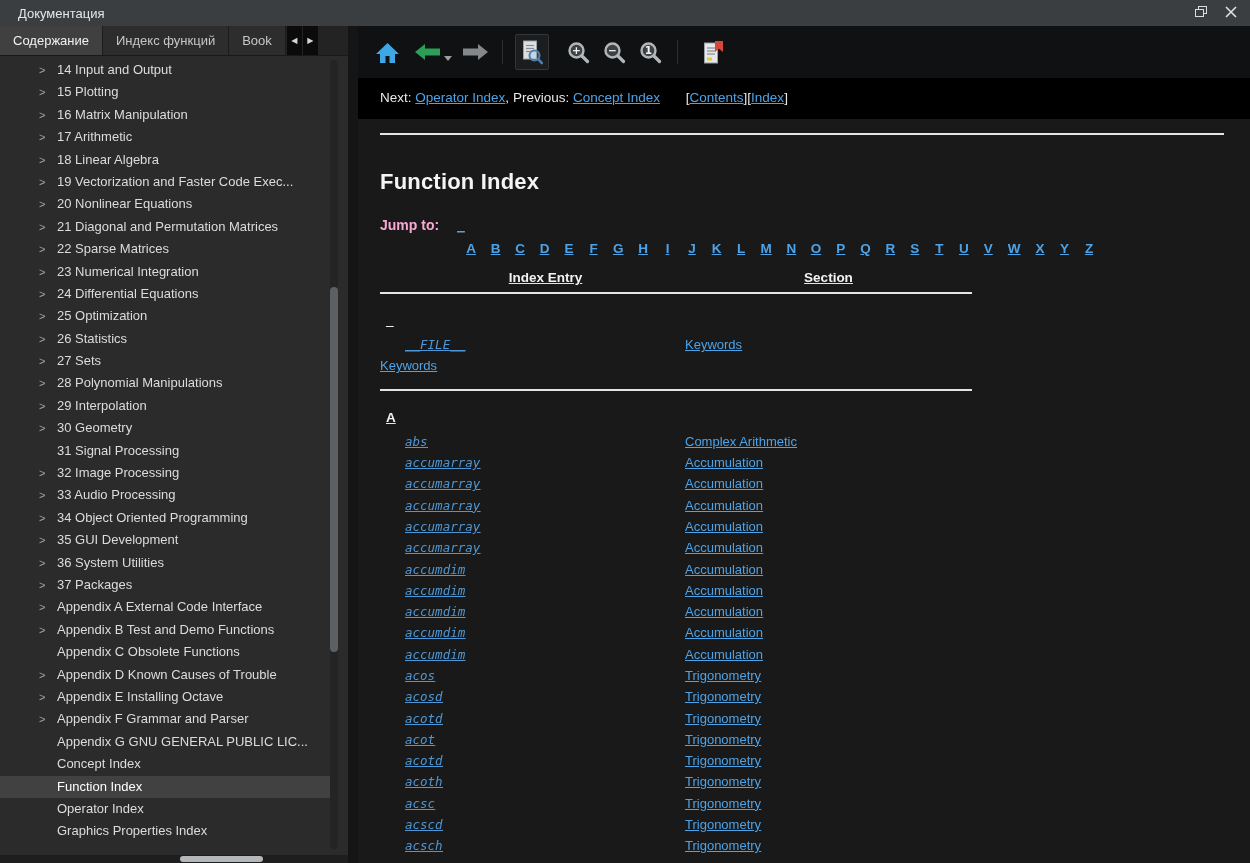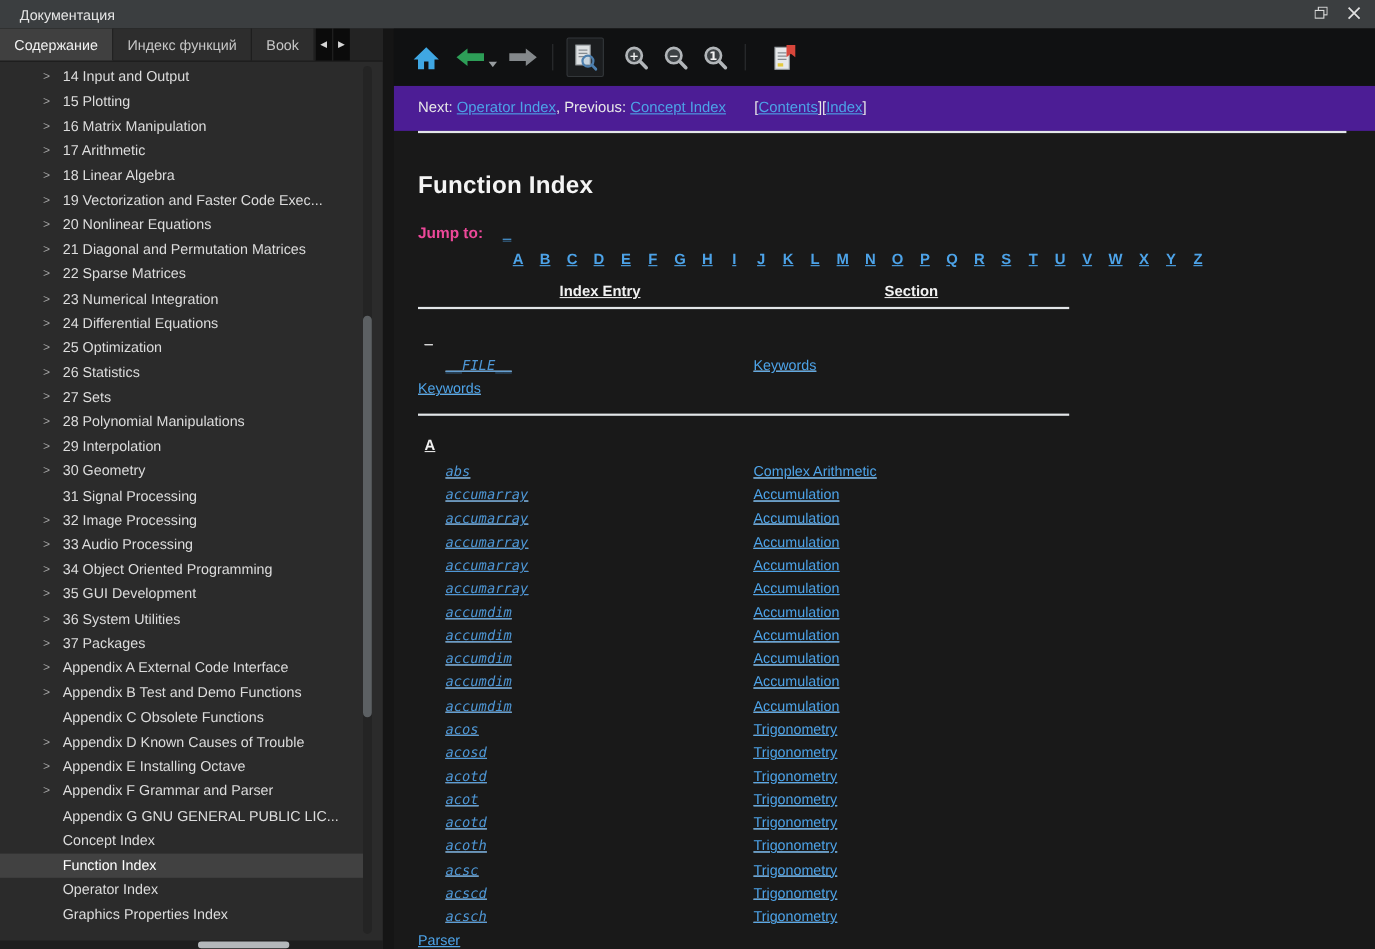--- a/index.html
+++ b/index.html
@@ -42,28 +42,28 @@
   [data-name="back-history-dropdown"]{width:12px;height:36px;align-items:flex-end;padding-bottom:9px;margin-left:-2px;}
   [data-name="forward-button"]{margin-left:4px;}
   [data-name="search-in-document-button"]{margin-left:2px;}
   [data-name="zoom-in-button"]{margin-left:12px;}
   [data-name="zoom-out-button"]{margin-left:2px;}
   [data-name="zoom-original-button"]{margin-left:2px;}
   [data-name="bookmark-button"]{margin-left:8px;}
   .icon-wrap{display:flex;align-items:center;justify-content:center;}
 
   .doc{flex:1;min-height:0;overflow:hidden;padding:0 26px 0 22px;color:#e4e4e4;font-size:13px;}
-  .navband{background:#4c1d95;margin:0 -26px 0 -22px;padding:12px 26px 0 22px;}
+  .navband{background:#000000;margin:0 -26px 14px -22px;padding:12px 26px 0 22px;}
   .navline{font-size:13.5px;color:#e8e8e8;padding-bottom:14px;}
   a.link{color:var(--link,#4da3e8);text-decoration:underline;cursor:pointer;}
   .bracket-group{margin-left:22px;}
   .rule{border:none;border-top:2px solid var(--rule,#e2e5e8);margin:0;}
   h1.page-title{font-size:22px;font-weight:bold;color:#f4f4f4;margin:34px 0 0 0;letter-spacing:0.2px;}
   .jumpline{margin-top:22px;font-size:14px;}
-  .jump-label{font-weight:bold;color:#ec4899;}
+  .jump-label{font-weight:bold;color:#f9a8d4;}
   .jump-underscore{margin-left:14px;font-family:"DejaVu Sans Mono",monospace;font-size:13px;}
   .letters{display:flex;gap:14.5px;margin:8px 0 0 86px;font-size:13.5px;font-weight:bold;}
   .letters a{min-width:10px;text-align:center;}
 
   .idx-table{width:592px;margin-top:14px;text-decoration:underline;}
   .idx-head{display:flex;padding-bottom:7px;border-bottom:2px solid var(--rule,#e2e5e8);font-size:13.5px;font-weight:bold;color:#f2f2f2;}
   .idx-head .col1{width:305px;text-align:center;padding-left:26px;}
   .idx-head .col2{flex:1;text-align:center;}
   .group-letter{margin:20px 0 6px 6px;font-weight:bold;font-size:13.5px;color:#f2f2f2;height:14px;line-height:14px;}
   .idx-row{display:flex;align-items:center;height:21.3px;}

